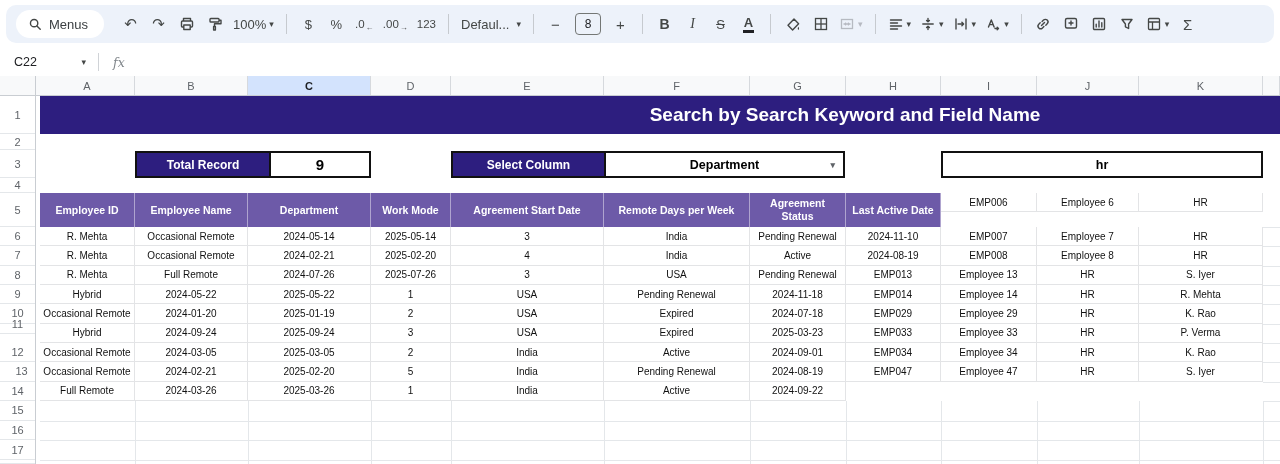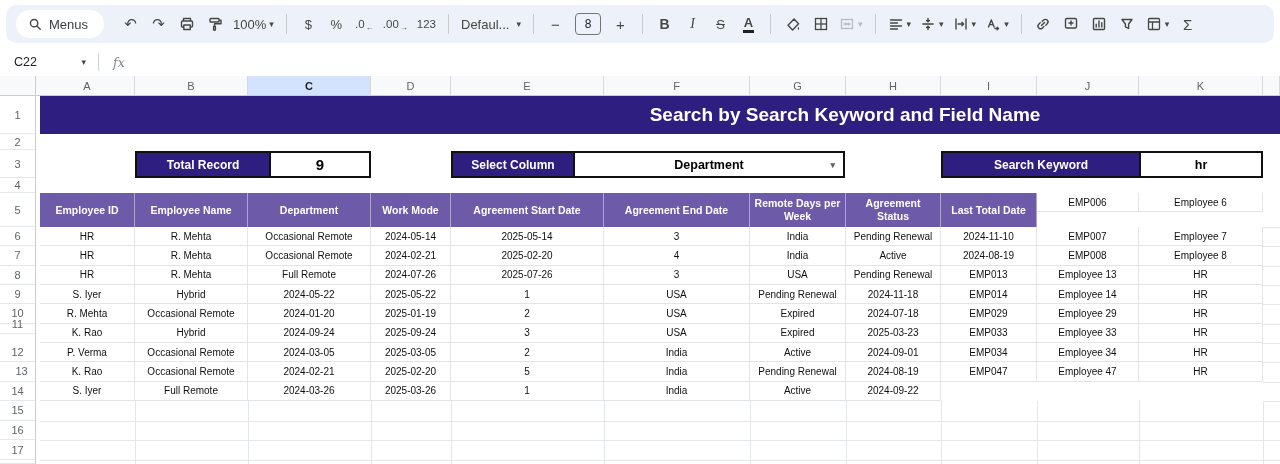--- a/index.html
+++ b/index.html
@@ -269,42 +269,40 @@
   <div class="banner">
     <span class="banner-title">Search by Search Keyword and Field Name</span>
   </div>
 
   <div class="widget" style="left:135px;width:236px;">
     <div class="w-label" style="width:134px;">Total Record</div>
     <div class="w-value big">9</div>
   </div>
 
   <div class="widget" style="left:451px;width:394px;">
-    <div class="w-label" style="width:122px;">Select Column</div>
+    <div class="w-label" style="width:153px;">Select Column</div>
     <div class="w-value">
       <span>Department</span>
       <span class="dd-caret">▾</span>
     </div>
   </div>
 
   <div class="widget" style="left:941px;width:322px;">
-    <div class="w-label" style="width:198px;">Search Keyword</div>
     <div class="w-value">hr</div>
   </div>
 
   <div class="table" id="results-table" style="grid-template-columns: 95px 113px 123px 80px 153px 146px 96px 95px 96px 102px 124px;">
       <div class="hcell">Employee ID</div>
       <div class="hcell">Employee Name</div>
       <div class="hcell">Department</div>
       <div class="hcell">Work Mode</div>
       <div class="hcell">Agreement Start Date</div>
-      <div class="hcell">Agreement End Date</div>
       <div class="hcell">Remote Days per Week</div>
       <div class="hcell">Agreement Status</div>
-      <div class="hcell">Last Total Date</div>
+      <div class="hcell">Last Active Date</div>
       <div class="dcell">EMP006</div>
       <div class="dcell">Employee 6</div>
       <div class="dcell">HR</div>
       <div class="dcell">R. Mehta</div>
       <div class="dcell">Occasional Remote</div>
       <div class="dcell">2024-05-14</div>
       <div class="dcell">2025-05-14</div>
       <div class="dcell">3</div>
       <div class="dcell">India</div>
       <div class="dcell">Pending Renewal</div>

